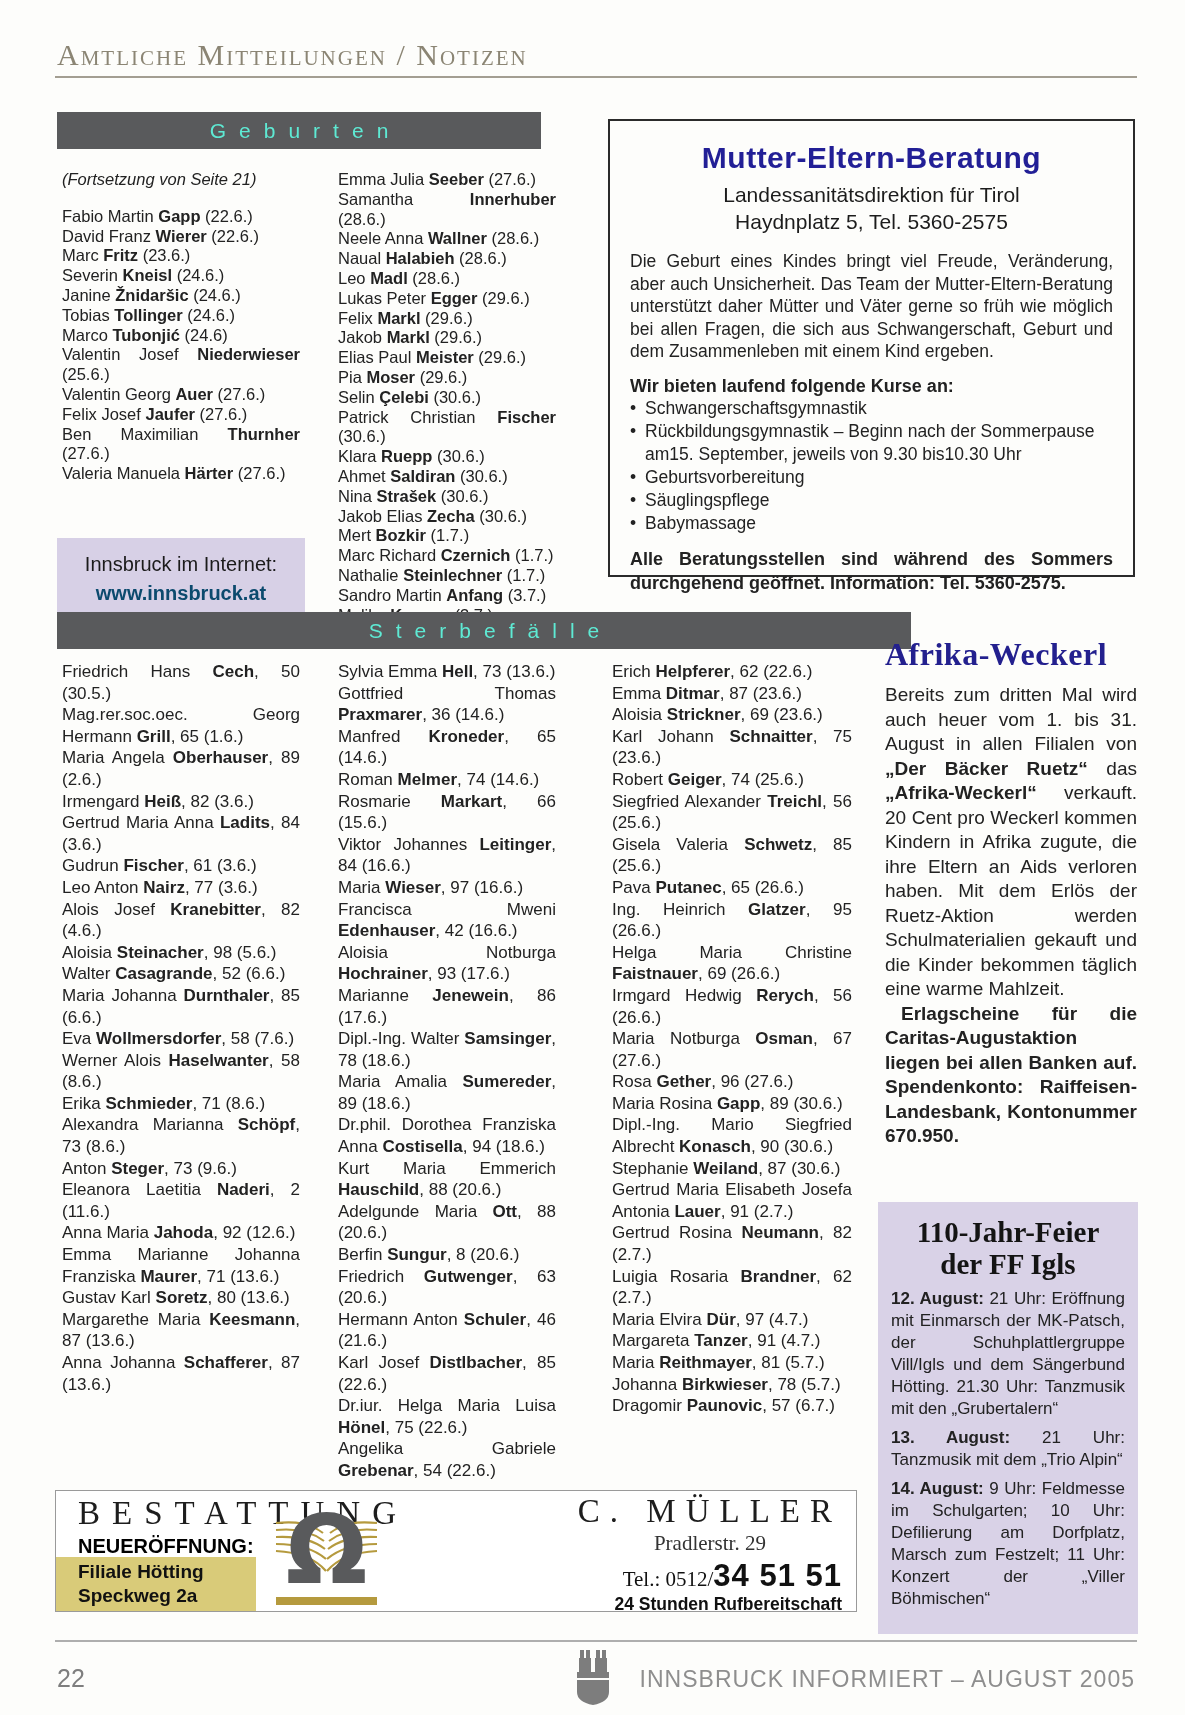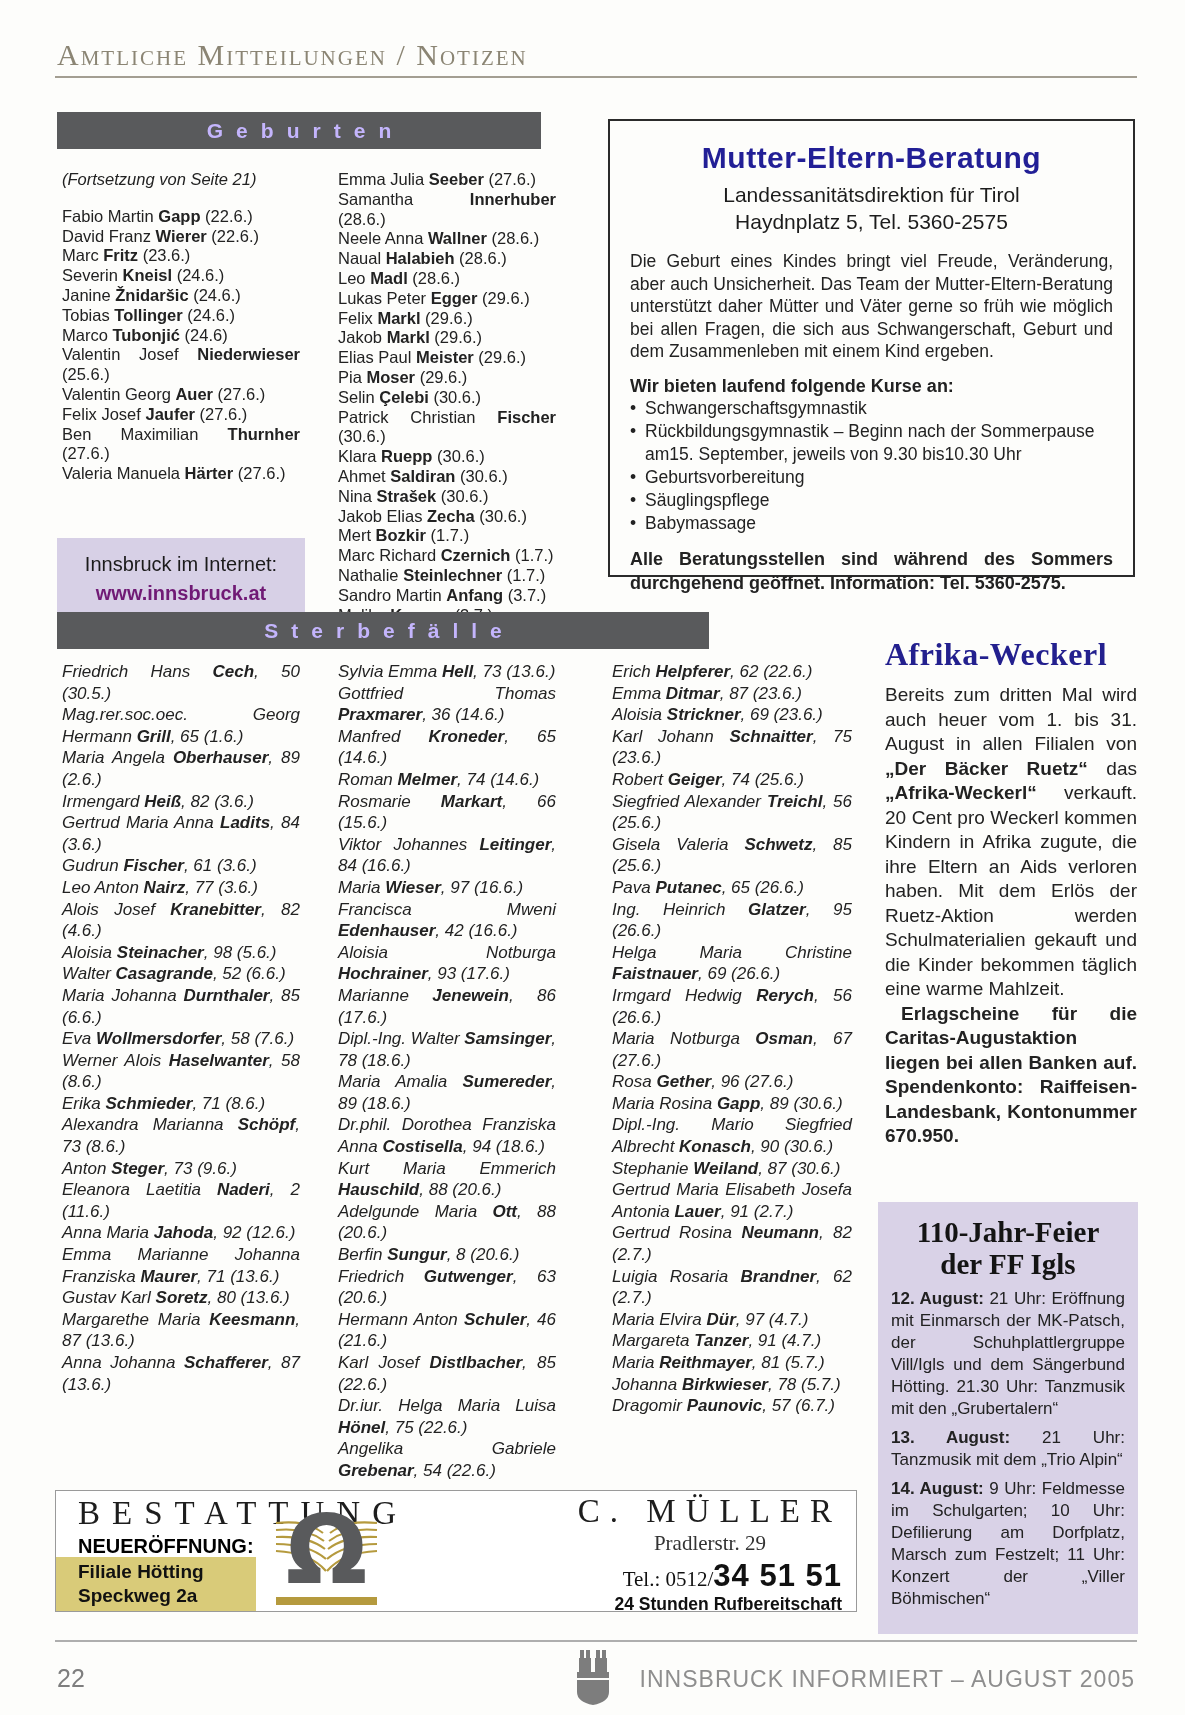--- a/index.html
+++ b/index.html
@@ -14,44 +14,44 @@
     font-family:"Liberation Serif", serif; font-variant:small-caps;
     font-size:30px; letter-spacing:2px; color:#8b8574;margin-top:8px;
   }
   .masthead-rule{position:absolute; left:55px; top:76px; width:1082px; height:2px; background:#a39e92;}
   
   .section-bar{
     position:absolute; height:37px; background:#595a5c;
     display:flex; align-items:center; justify-content:center;
   }
   .section-bar span{
-    color:#c4b5fd; font-weight:bold; font-size:21px;
+    color:#5eead4; font-weight:normal; font-size:21px;
     letter-spacing:0.62em; padding-left:0.62em;
   }
   #geburten-bar{left:57px; top:112px; width:484px;}
-  #sterbe-bar{left:57px; top:612px; width:652px;}
+  #sterbe-bar{left:57px; top:612px; width:854px;}
   
   .entry{ text-align:justify; }
   .entry b{ font-weight:bold; }
   #geburten-cols{position:absolute; left:62px; top:170px; width:500px; display:flex;}
   #geburten-col1{width:238px; margin-right:38px; font-size:16.5px; line-height:19.8px;}
   #geburten-col2{width:218px; font-size:16.5px; line-height:19.8px;}
   .continuation{font-style:italic; font-size:16.5px; margin-bottom:17px;}
-  #sterbe-cols{position:absolute; left:62px; top:661px; width:792px; display:flex;font-style:italic;}
+  #sterbe-cols{position:absolute; left:62px; top:661px; width:792px; display:flex;}
   #sterbe-col1{width:238px; margin-right:38px;}
   #sterbe-col2{width:218px; margin-right:56px;}
   #sterbe-col3{width:240px;}
   .death-col{font-size:17px; line-height:21.6px;}
   
   #internet-box{
     position:absolute; left:57px; top:538px; width:248px; height:94px;
     background:#d7d0e6; text-align:center; padding-top:15px; box-sizing:border-box;
   }
   #internet-box .l1{font-size:20px; color:#1b1b1b; margin-bottom:6px;}
-  #internet-box .l2{font-size:20px; font-weight:bold; color:#701a75;}
+  #internet-box .l2{font-size:20px; font-weight:bold; color:#0c4a6e;}
   
   #beratung-box{
     position:absolute; left:608px; top:119px; width:527px; height:458px;
     border:2px solid #2b2b2b; box-sizing:border-box; background:#fdfdfb;
     padding:16px 20px 0 20px;
   }
   #beratung-box h2{margin:4px 0 6px 0; text-align:center; font-size:30px; color:#221f96; letter-spacing:0.5px;}
   #beratung-box .sub{text-align:center; font-size:21px; color:#1c1c1c; line-height:27px;}
   #beratung-box .intro{margin-top:15px; font-size:17.5px; line-height:22.5px; text-align:justify;}
   #beratung-box .courses-head{margin-top:13px; font-weight:bold; font-size:18px;}

